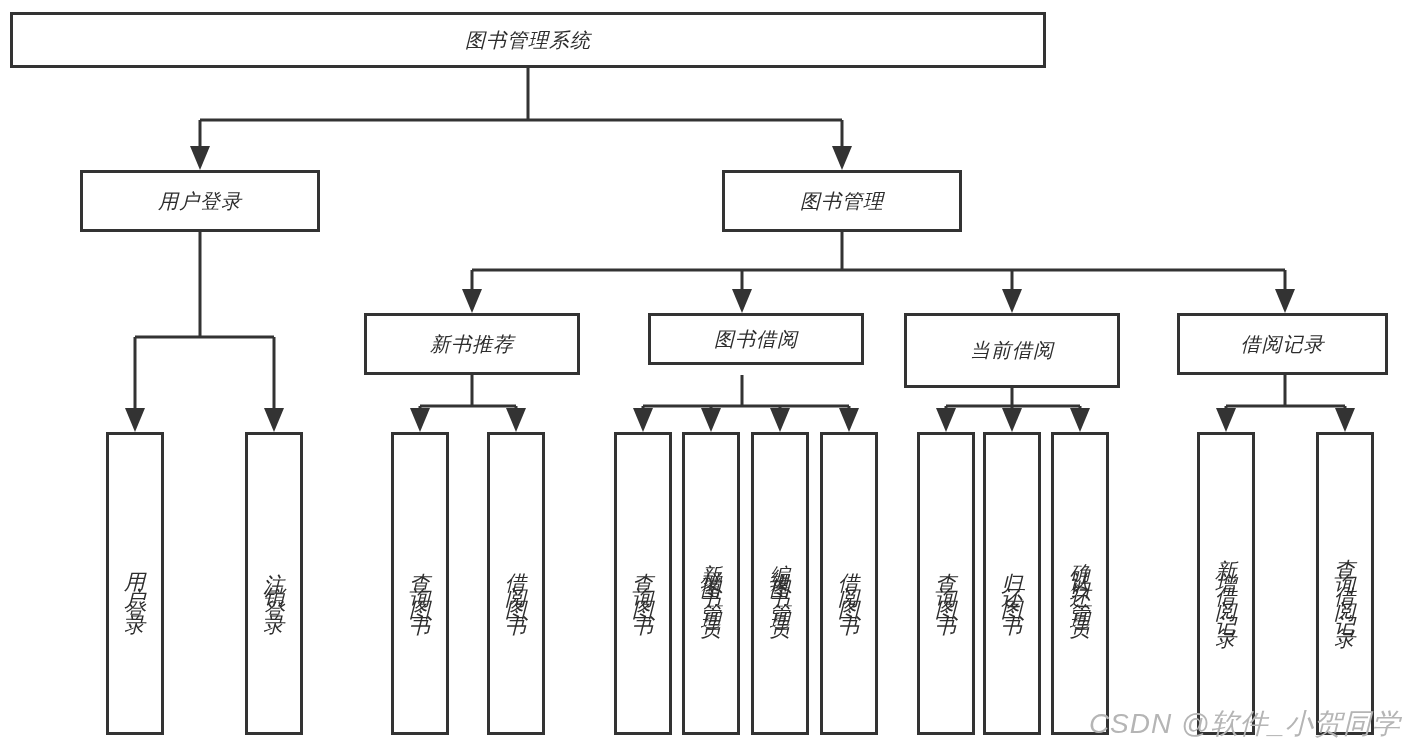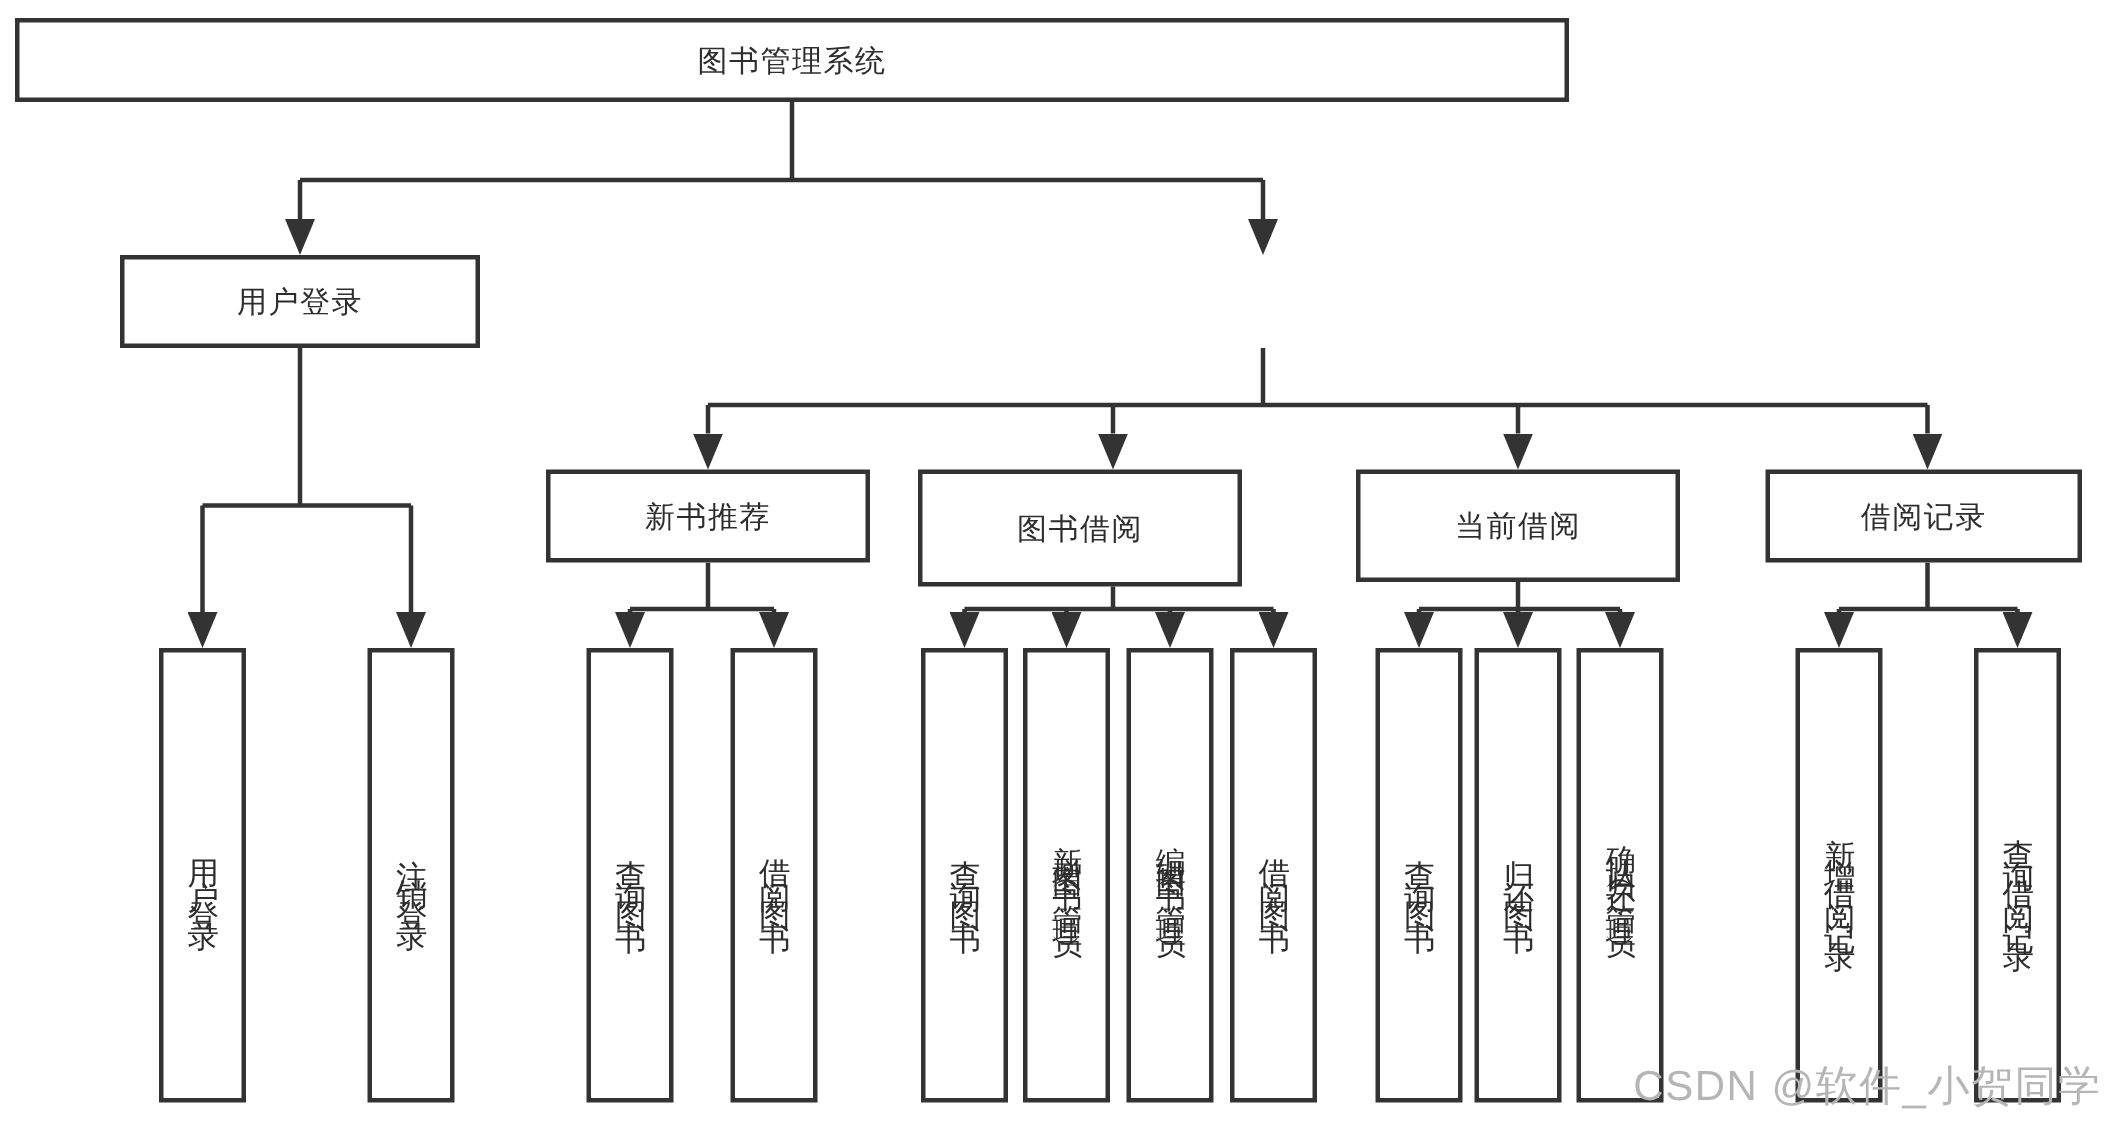--- a/index.html
+++ b/index.html
@@ -3,21 +3,21 @@
 <meta charset="utf-8">
 <style>
   html, body { margin: 0; padding: 0; background: #ffffff; }
   body {
     position: relative;
     width: 1405px;
     height: 747px;
     font-family: "Liberation Sans", "DejaVu Sans", sans-serif;
     overflow: hidden;
   }
-  .stage { position: absolute; left: 0; top: 0; width: 1405px; height: 747px; }
+  .stage { position: absolute; left: 0; top: 0; width: 1405px; height: 747px; font-style: italic; }
   svg.connectors { position: absolute; left: 0; top: 0; z-index: 1; }
   .box {
     position: absolute;
     background: #ffffff;
     border: 3px solid #333333;
     box-sizing: border-box;
     display: flex;
     align-items: center;
     justify-content: center;
     color: #2d2d2d;
@@ -86,25 +86,28 @@
     </g>
   </svg>
 
   <div class="box" style="left:10px; top:12px; width:1036px; height:56px;">
     <span class="h-label">图书管理系统</span>
   </div>
 
   <div class="box" style="left:80px; top:170px; width:240px; height:62px;">
     <span class="h-label">用户登录</span>
   </div>
+  <div class="box" style="left:722px; top:170px; width:240px; height:62px;">
+    <span class="h-label">图书管理</span>
+  </div>
 
   <div class="box" style="left:364px; top:313px; width:216px; height:62px;">
     <span class="h-label">新书推荐</span>
   </div>
-  <div class="box" style="left:612px; top:313px; width:216px; height:78px;">
+  <div class="box" style="left:648px; top:313px; width:216px; height:52px;">
     <span class="h-label">图书借阅</span>
   </div>
   <div class="box" style="left:904px; top:313px; width:216px; height:75px;">
     <span class="h-label">当前借阅</span>
   </div>
   <div class="box" style="left:1177px; top:313px; width:211px; height:62px;">
     <span class="h-label">借阅记录</span>
   </div>
 
   <div class="box v" style="left:106px; top:432px; width:58px; height:303px;">

